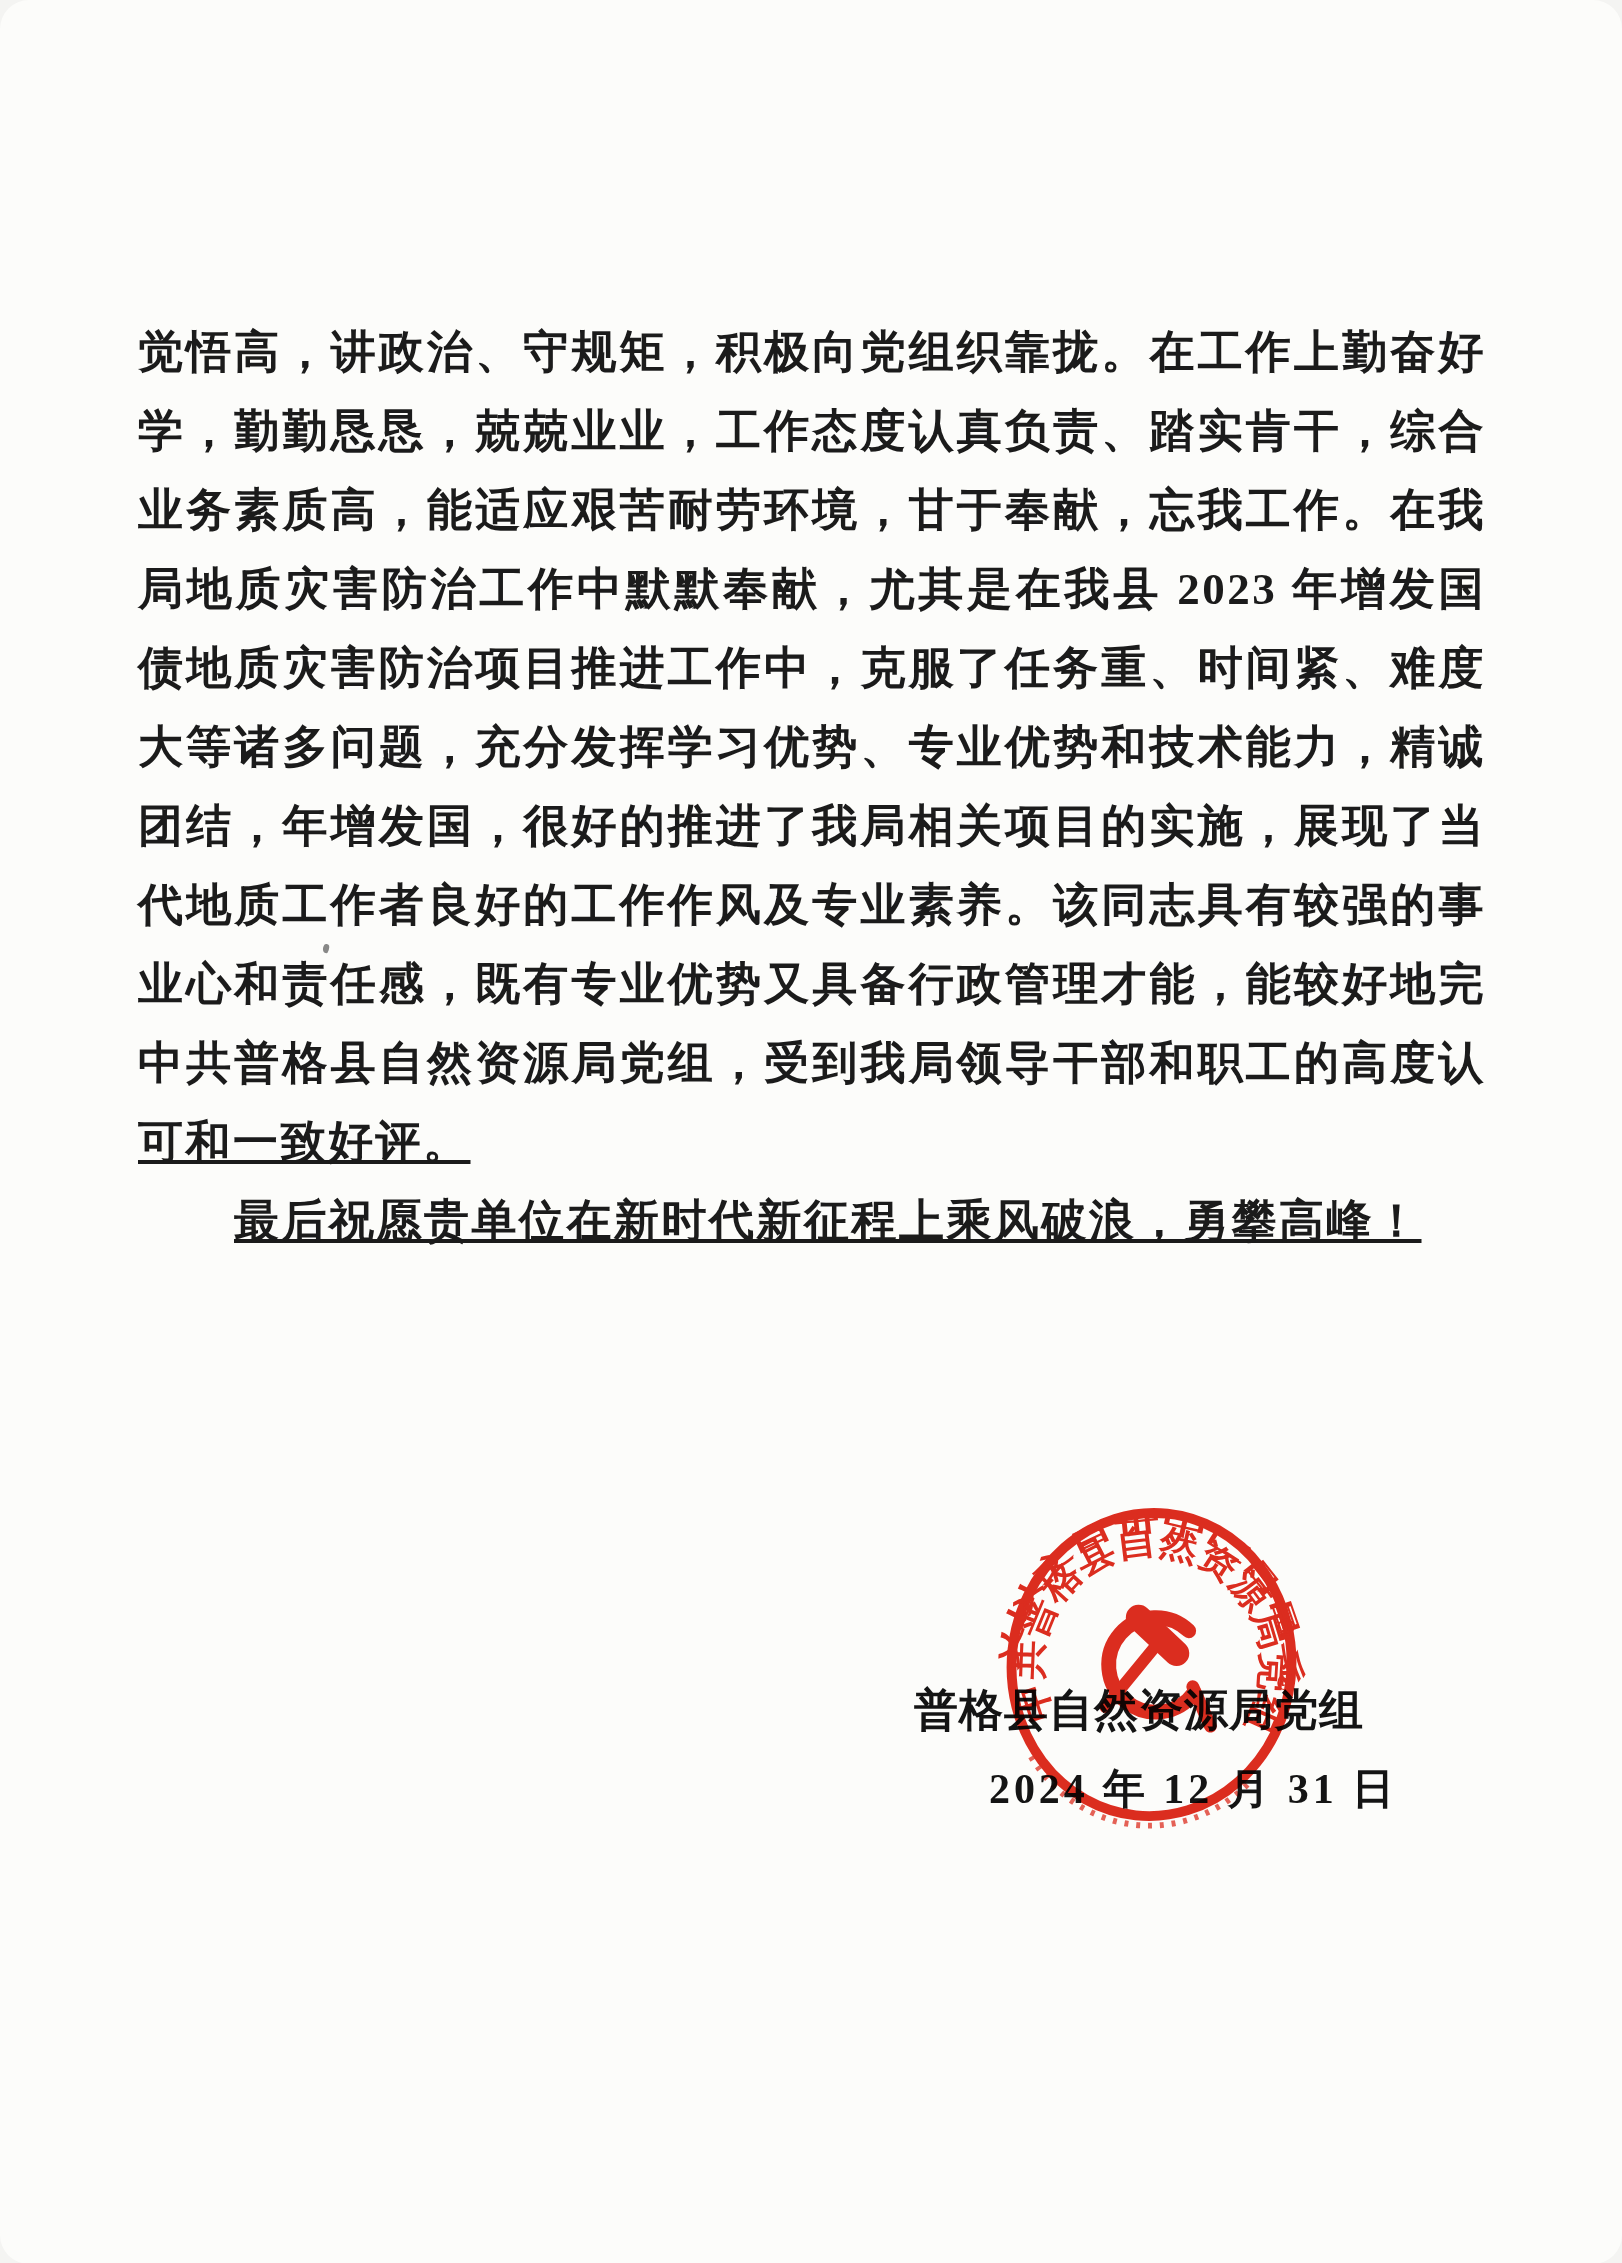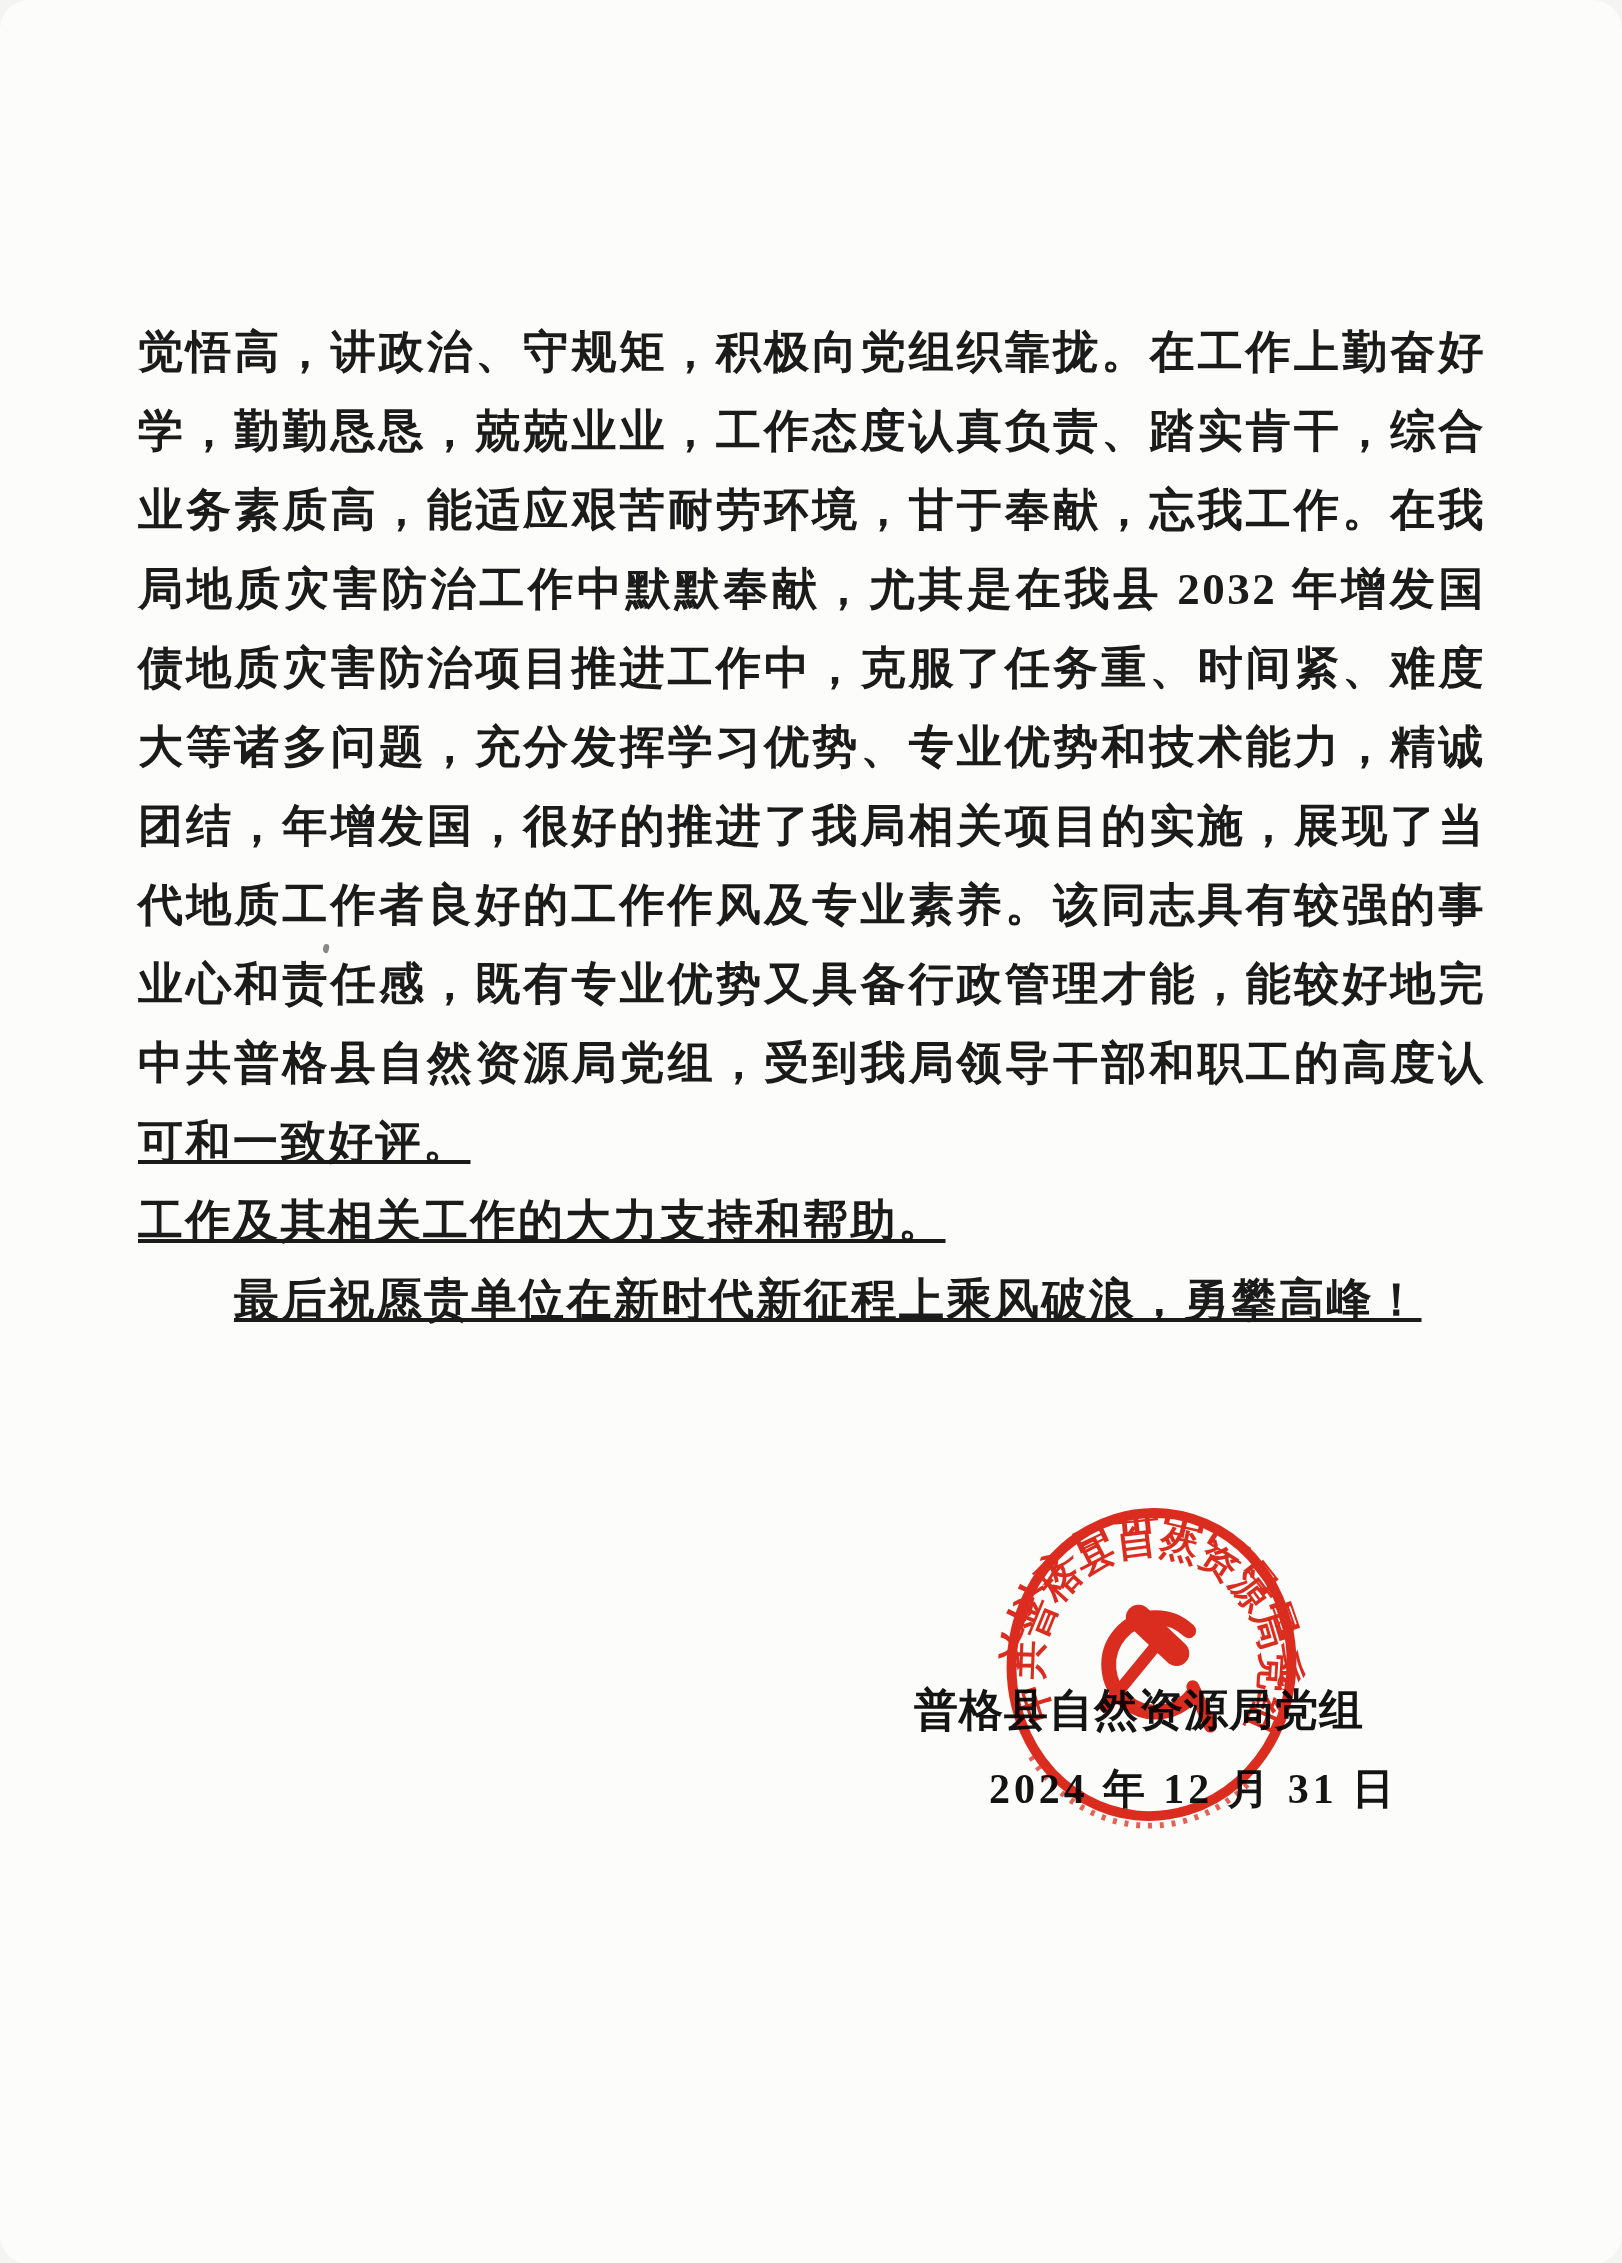--- a/index.html
+++ b/index.html
@@ -83,29 +83,28 @@
 </style>
 </head>
 <body>
 
 <div class="page">
 
   <div class="body-text">
     <div class="line line--fill">觉悟高，讲政治、守规矩，积极向党组织靠拢。在工作上勤奋好</div>
     <div class="line line--fill">学，勤勤恳恳，兢兢业业，工作态度认真负责、踏实肯干，综合</div>
     <div class="line line--fill">业务素质高，能适应艰苦耐劳环境，甘于奉献，忘我工作。在我</div>
-    <div class="line line--fill">局地质灾害防治工作中默默奉献，尤其是在我县 2032 年增发国</div>
+    <div class="line line--fill">局地质灾害防治工作中默默奉献，尤其是在我县 2023 年增发国</div>
     <div class="line line--fill">债地质灾害防治项目推进工作中，克服了任务重、时间紧、难度</div>
     <div class="line line--fill">大等诸多问题，充分发挥学习优势、专业优势和技术能力，精诚</div>
     <div class="line line--fill">团结，年增发国，很好的推进了我局相关项目的实施，展现了当</div>
     <div class="line line--fill">代地质工作者良好的工作作风及专业素养。该同志具有较强的事</div>
     <div class="line line--fill">业心和责任感，既有专业优势又具备行政管理才能，能较好地完</div>
     <div class="line line--fill">中共普格县自然资源局党组，受到我局领导干部和职工的高度认</div>
     <div class="line line--end">可和一致好评。</div>
-    <div class="line line--end">工作及其相关工作的大力支持和帮助。</div>
     <div class="line line--end line--indent">最后祝愿贵单位在新时代新征程上乘风破浪，勇攀高峰！</div>
   </div>
 
   <div class="artifact-dot"></div>
 
   <div class="signature">普格县自然资源局党组</div>
   <div class="sign-date">2024 年 12 月 31 日</div>
 
   <svg class="seal" viewBox="0 0 330 350" xmlns="http://www.w3.org/2000/svg">
     <g transform="rotate(6 164 174)" stroke="#dd2113" fill="none">

